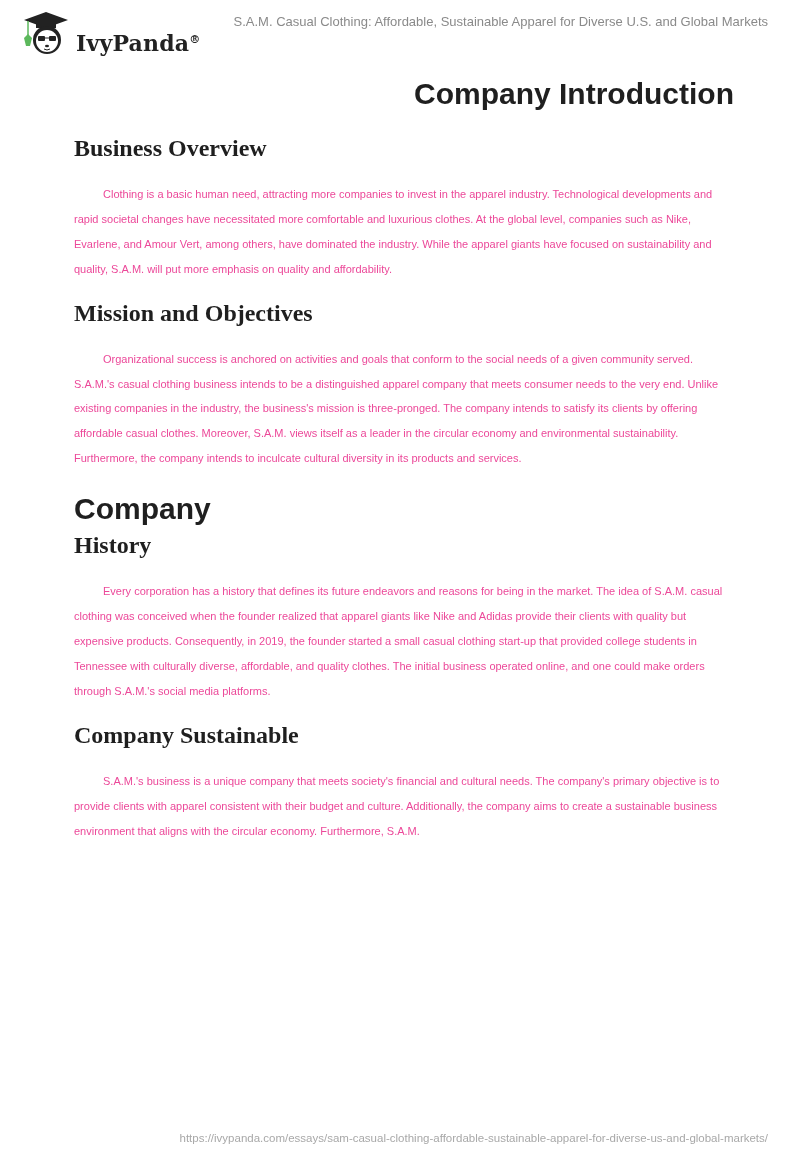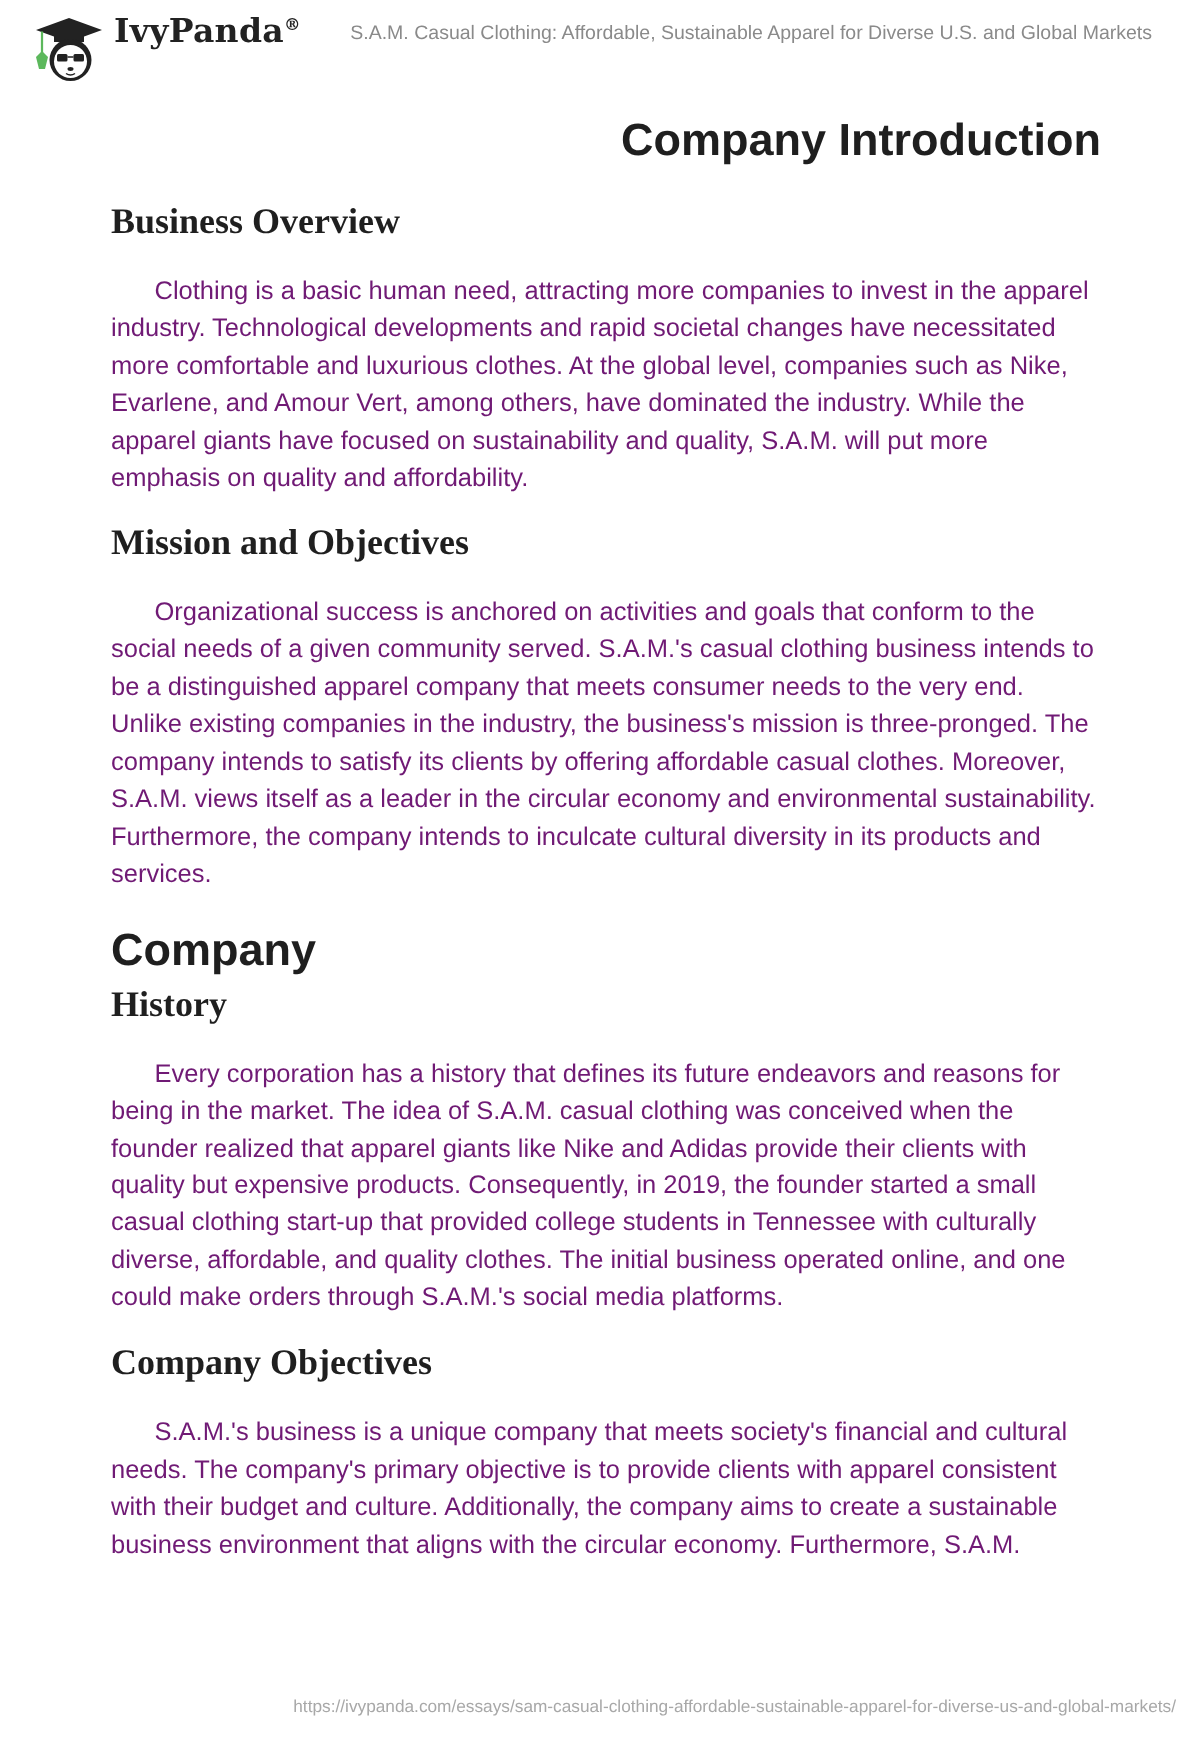--- a/index.html
+++ b/index.html
@@ -1,38 +1,38 @@
 <!DOCTYPE html>
 <html><head>
   <meta charset="utf-8">
   <style>
     html, body { margin: 0; padding: 0; background: #ffffff; }
     body {
       width: 800px; height: 1160px; position: relative; overflow: hidden;
       font-family: "Liberation Sans", sans-serif; color: #222222;
     }
     .header { position: absolute; left: 0; top: 0; width: 800px; height: 56px; }
-    .logo { position: absolute; left: 16px; top: 8px; display: flex; align-items: flex-start; }
+    .logo { position: absolute; left: 16px; top: 8px; display: flex; align-items: flex-end; }
     .logo svg { width: 56px; height: 48px; }
     .logo-text {
       font-family: "DejaVu Serif", serif; font-weight: bold; font-size: 22px;
       color: #222; margin-left: 4px; letter-spacing: 0.2px;
     }
     .logo-text sup { font-size: 11px; vertical-align: super; }
     .doc-title {
       position: absolute; right: 32px; top: 14px; font-size: 13px; color: #8a8a8a;
     }
     .content { position: absolute; left: 74px; top: 70px; width: 660px; }
     h1 { font-size: 30px; font-weight: bold; margin: 0; line-height: 40px; color: #1f1f1f; }
     h2 { font-size: 24px; font-weight: bold; margin: 0; line-height: 32px; color: #1f1f1f; font-family: Liberation Serif, serif; }
     p {
-      font-size: 17px; line-height: 24.9px; margin: 0; text-indent: 29px; color: #701a75;
+      font-size: 11px; line-height: 24.9px; margin: 0; text-indent: 29px; color: #ec4899;
     }
     .footer-url {
-      position: absolute; right: 16px; top: 1132px; font-size: 11.5px; color: #a8a8a8;
+      position: absolute; right: 32px; top: 1132px; font-size: 11.5px; color: #a8a8a8;
     }
   </style>
 </head>
 <body>
 
 <div class="header">
   <div class="logo">
     <svg viewBox="0 0 56 48">
       <polygon points="8,12 30,4 52,12 30,20" fill="#222"></polygon>
       <rect x="20" y="14" width="20" height="6" fill="#222"></rect>
@@ -58,17 +58,17 @@
   <p style="margin-top:18px;">Clothing is a basic human need, attracting more companies to invest in the apparel industry. Technological developments and rapid societal changes have necessitated more comfortable and luxurious clothes. At the global level, companies such as Nike, Evarlene, and Amour Vert, among others, have dominated the industry. While the apparel giants have focused on sustainability and quality, S.A.M. will put more emphasis on quality and affordability.</p>
 
   <h2 style="margin-top:15px;">Mission and Objectives</h2>
   <p style="margin-top:18px;">Organizational success is anchored on activities and goals that conform to the social needs of a given community served. S.A.M.'s casual clothing business intends to be a distinguished apparel company that meets consumer needs to the very end. Unlike existing companies in the industry, the business's mission is three-pronged. The company intends to satisfy its clients by offering affordable casual clothes. Moreover, S.A.M. views itself as a leader in the circular economy and environmental sustainability. Furthermore, the company intends to inculcate cultural diversity in its products and services.</p>
 
   <h1 style="margin-top:18px;">Company</h1>
 
   <h2 style="">History</h2>
   <p style="margin-top:18px;">Every corporation has a history that defines its future endeavors and reasons for being in the market. The idea of S.A.M. casual clothing was conceived when the founder realized that apparel giants like Nike and Adidas provide their clients with quality but expensive products. Consequently, in 2019, the founder started a small casual clothing start-up that provided college students in Tennessee with culturally diverse, affordable, and quality clothes. The initial business operated online, and one could make orders through S.A.M.'s social media platforms.</p>
 
-  <h2 style="margin-top:15px;">Company Objectives</h2>
+  <h2 style="margin-top:15px;">Company Sustainable</h2>
   <p style="margin-top:18px;">S.A.M.'s business is a unique company that meets society's financial and cultural needs. The company's primary objective is to provide clients with apparel consistent with their budget and culture. Additionally, the company aims to create a sustainable business environment that aligns with the circular economy. Furthermore, S.A.M.</p>
 </div>
 
 <div class="footer-url">https://ivypanda.com/essays/sam-casual-clothing-affordable-sustainable-apparel-for-diverse-us-and-global-markets/</div>
 
 </body></html>

